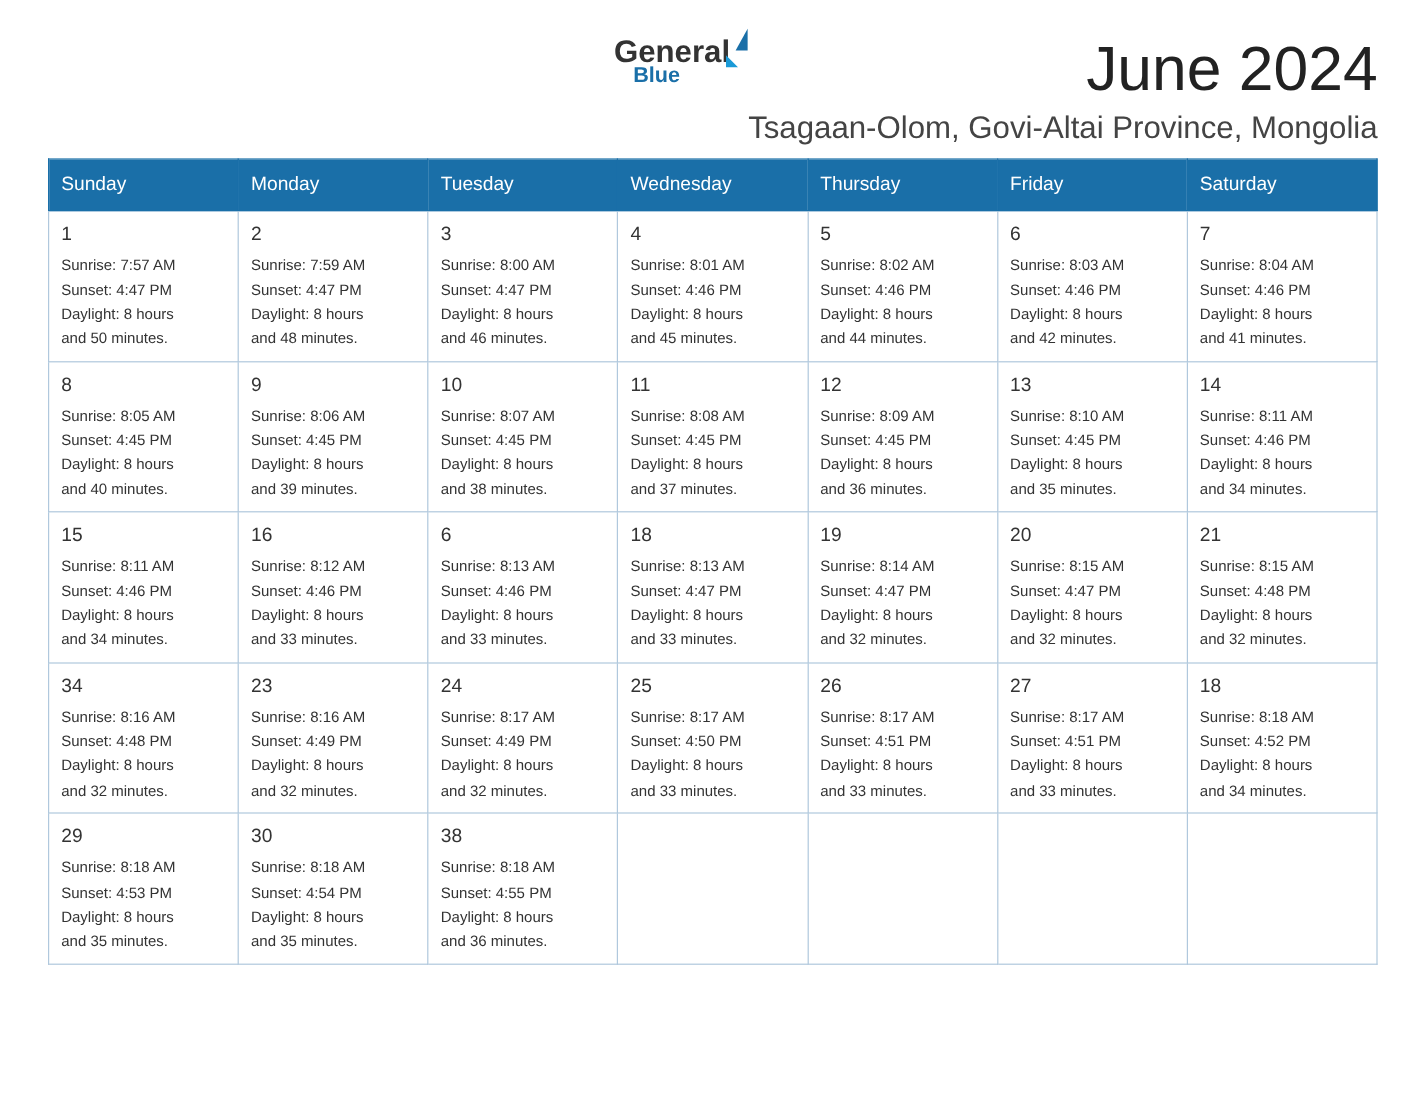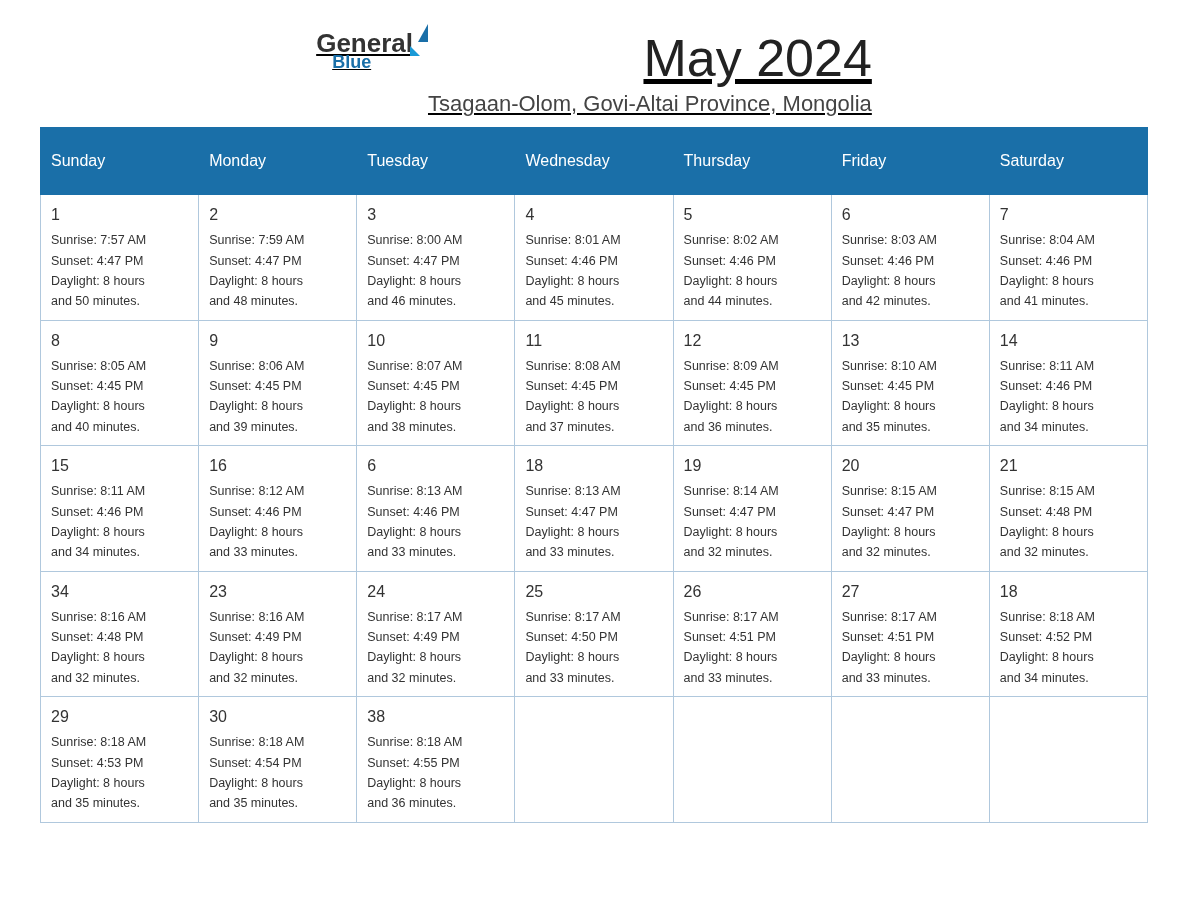--- a/index.html
+++ b/index.html
@@ -5,24 +5,23 @@
     * { box-sizing: border-box; margin: 0; padding: 0; }
     body {
       font-family: Arial, sans-serif;
       background: #fff;
       padding: 30px 40px;
       width: 1188px;
       min-height: 918px;
     }
     .header-section {
       display: flex;
-      justify-content: center;
+      justify-content: flex-end;
       align-items: flex-start;
       margin-bottom: 10px;
-      text-decoration: underline;
     }
     .logo-area {
       display: flex;
       flex-direction: column;
       align-items: flex-start;
     }
     .logo-text {
       display: flex;
       align-items: center;
       font-size: 26px;
@@ -59,34 +58,34 @@
     .title-area {
       text-align: right;
     }
     .month-title {
       font-size: 52px;
       font-weight: normal;
       color: #222;
       line-height: 1.1;
     }
     .location-title {
-      font-size: 22px;
+      font-size: 26px;
       color: #444;
       margin-top: 4px;
     }
     .calendar-table {
       width: 100%;
       border-collapse: collapse;
       margin-top: 10px;
       table-layout: fixed;
     }
     .calendar-table th {
       background-color: #1a6fa8;
       color: #fff;
-      padding: 24px 10px;
+      padding: 12px 10px;
       text-align: left;
       font-size: 16px;
       font-weight: normal;
       border: 1px solid #1a6fa8;
     }
     .calendar-table td {
       vertical-align: top;
       padding: 8px 10px;
       border: 1px solid #b0c8dd;
       font-size: 13px;
@@ -118,21 +117,21 @@
     <div class="logo-text">
       <span class="logo-general">General</span>
       <div class="logo-icon">
         <div class="logo-triangle"></div>
         <div class="logo-triangle2"></div>
       </div>
     </div>
     <span class="logo-blue" style="font-size:18px; font-weight:bold; margin-top:-4px; margin-left:16px;">Blue</span>
   </div>
   <div class="title-area">
-    <div class="month-title">May 2024</div>
+    <div class="month-title">June 2024</div>
     <div class="location-title">Tsagaan-Olom, Govi-Altai Province, Mongolia</div>
   </div>
 </div>
 
 <table class="calendar-table">
   <thead>
     <tr>
       <th>Sunday</th>
       <th>Monday</th>
       <th>Tuesday</th>

